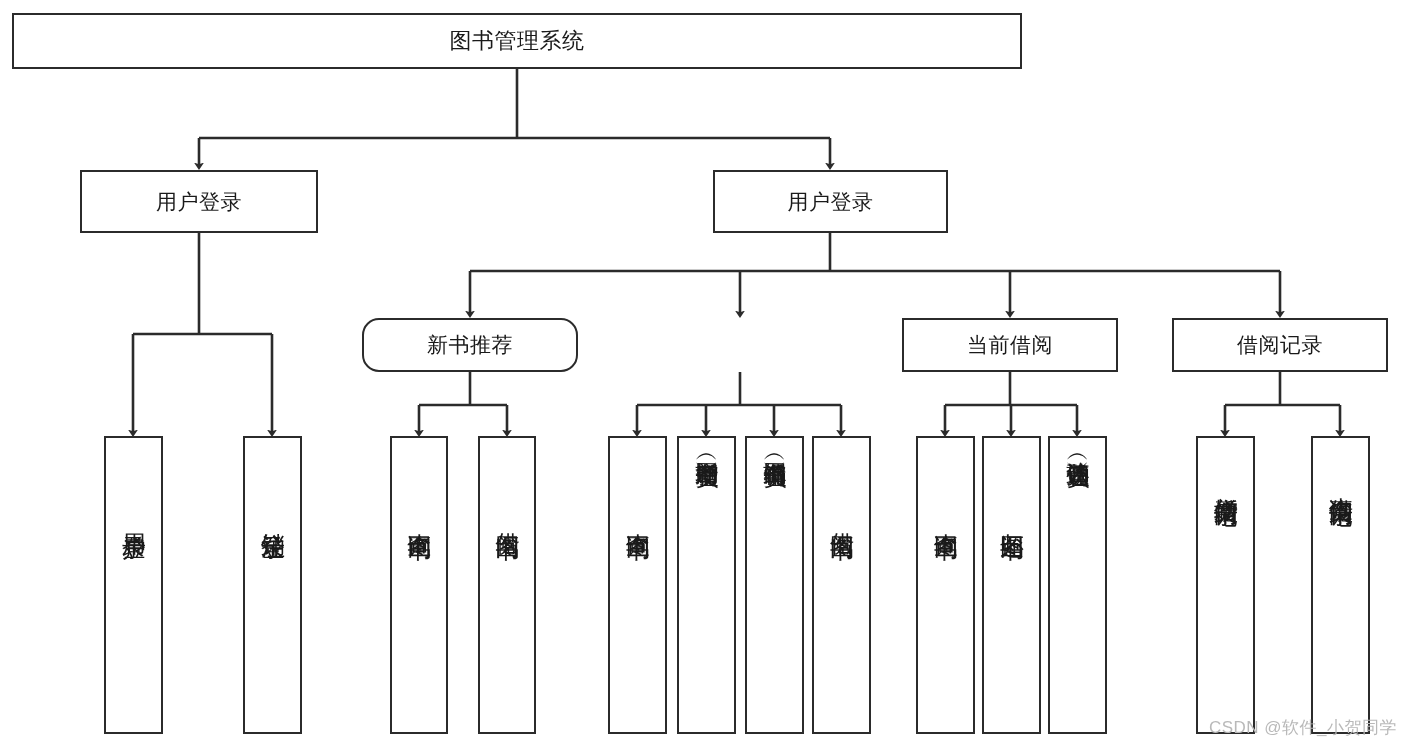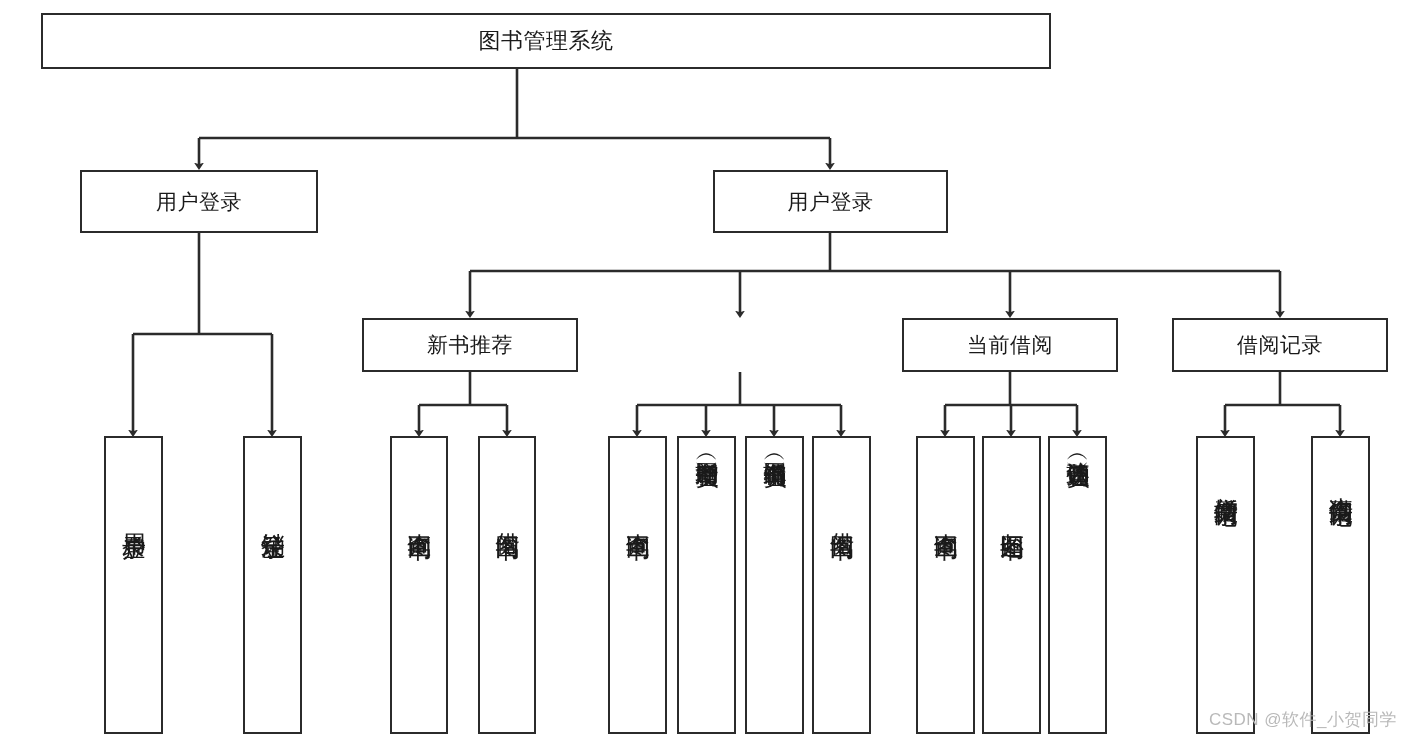--- a/index.html
+++ b/index.html
@@ -59,21 +59,21 @@
   .node-v.tall .node-label {
     font-size: 23px;
     letter-spacing: 0.5px;
   }
   .node-label {
     display: block;
   }
   .watermark {
     position: absolute;
     right: 8px;
-    bottom: 16px;
+    bottom: 8px;
     font-size: 17px;
     color: #b9b9b9;
     letter-spacing: 0.5px;
     white-space: nowrap;
     pointer-events: none;
   }
 </style>
 </head>
 <body>
 
@@ -122,32 +122,32 @@
       <path d="M1011,405 L1011,433" marker-end="url(#arrowhead)"></path>
       <path d="M1077,405 L1077,433" marker-end="url(#arrowhead)"></path>
 
       <path d="M1280,372 L1280,405"></path>
       <path d="M1225,405 L1340,405"></path>
       <path d="M1225,405 L1225,433" marker-end="url(#arrowhead)"></path>
       <path d="M1340,405 L1340,433" marker-end="url(#arrowhead)"></path>
     </g>
   </svg>
 
-  <div class="node node-h node-root" style="left:12px; top:13px; width:1010px; height:56px;margin-left:29px;">
+  <div class="node node-h node-root" style="left:12px; top:13px; width:1010px; height:56px;">
     <span class="node-label">图书管理系统</span>
   </div>
 
   <div class="node node-h" style="left:80px; top:170px; width:238px; height:63px;">
     <span class="node-label">用户登录</span>
   </div>
   <div class="node node-h" style="left:713px; top:170px; width:235px; height:63px;">
     <span class="node-label">用户登录</span>
   </div>
 
-  <div class="node node-h" style="left:362px; top:318px; width:216px; height:54px;">
+  <div class="node node-h" style="left:362px; top:318px; width:216px; height:54px;border-radius:17px;">
     <span class="node-label">新书推荐</span>
   </div>
   <div class="node node-h" style="left:1172px; top:318px; width:216px; height:54px;">
     <span class="node-label">借阅记录</span>
   </div>
   <div class="node node-h" style="left:902px; top:318px; width:216px; height:54px;">
     <span class="node-label">当前借阅</span>
   </div>
 
   <div class="node node-v" style="left:104px; top:436px; width:59px; height:298px; padding-top:76px;">

